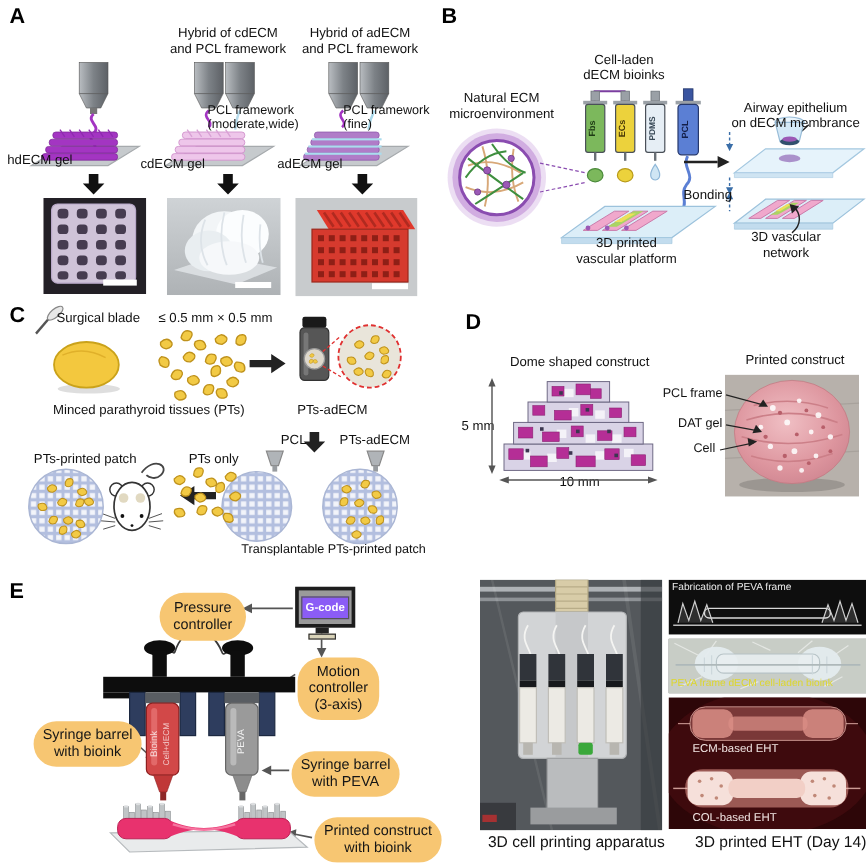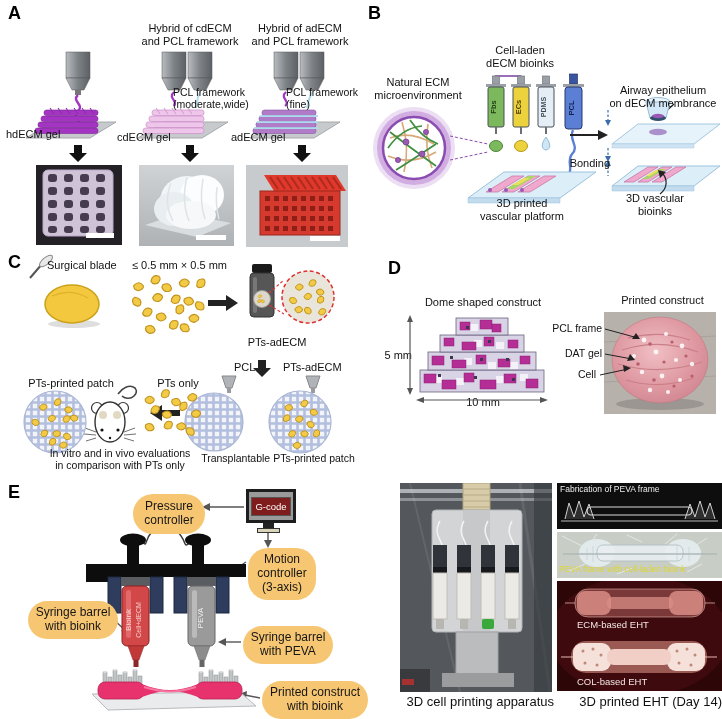--- a/index.html
+++ b/index.html
@@ -11,21 +11,21 @@
   .lright{text-align:right;}
   .small{font-size:10.5px;}
   .tiny{font-size:8.5px;}
   .plabel{position:absolute;font-size:18px;font-weight:bold;color:#000;}
   .obox{position:absolute;background:#f7c672;border-radius:20px;display:flex;align-items:center;justify-content:center;
         text-align:center;font-size:12px;line-height:1.15;white-space:pre-line;color:#161616;padding:2px;}
   .photo{position:absolute;overflow:hidden;}
   .cap{position:absolute;font-size:13px;text-align:right;color:#111;}
   .monitor{position:absolute;left:246px;top:489px;width:44px;height:28px;background:#9a9a9a;border:3px solid #1d1d1d;
            display:flex;align-items:center;justify-content:center;}
-  .gcode{background:#7f1d1d;color:#fff;font-size:9.5px;padding:3px 3px;border:1px solid #555;white-space:nowrap;}
+  .gcode{background:#8b5cf6;color:#fff;font-size:9.5px;padding:3px 3px;border:1px solid #555;white-space:nowrap;font-weight:bold;}
   .mstand{position:absolute;left:263px;top:523px;width:11px;height:5px;background:#222;}
   .mbase{position:absolute;left:257px;top:528px;width:23px;height:5px;background:#d9d3b8;border:1px solid #333;box-sizing:border-box;}
   .ph-lab{position:absolute;text-align:left;line-height:1.1;}
   svg{display:block;}
 </style>
 </head>
 <body>
 
 <div id="fig">
 
@@ -360,21 +360,21 @@
       <polygon points="296,112 304,114 298,120" fill="#222"></polygon>
     </g>
   </svg>
 
   <div class="lbl" style="left:468px;top:197px;width:108px">3D printed
 vascular platform</div>
   <div class="lbl" style="left:604px;top:84px;width:118px">Airway epithelium
 on dECM membrance</div>
   <div class="lbl lright" style="left:566px;top:157px;width:44px">Bonding</div>
   <div class="lbl" style="left:612px;top:192px;width:86px">3D vascular
-bioinks</div>
+network</div>
 
   <div class="plabel" style="left:8px;top:252px">C</div>
 
   <svg class="abs" style="left:0;top:252px" width="362" height="228" viewBox="0 0 362 228">
 
     <g>
       <line x1="30" y1="26" x2="42" y2="12" stroke="#555" stroke-width="2"></line>
       <ellipse cx="46" cy="9" rx="8" ry="3.4" transform="rotate(-40 46 9)" fill="#e8e8e8" stroke="#888"></ellipse>
     </g>
 
@@ -501,27 +501,26 @@
         <use href="#tp" transform="translate(40,180) rotate(-15) scale(1.1)"></use>
       <use href="#tp" transform="translate(54,178) rotate(20) scale(1.1)"></use>
         <use href="#tp" transform="translate(66,180) rotate(45) scale(1.1)"></use>
       <use href="#tp" transform="translate(48,190) rotate(-35) scale(1.1)"></use>
         <use href="#tp" transform="translate(60,190) rotate(10) scale(1.1)"></use>
     </g>
   </svg>
 
   <div class="lbl lleft" style="left:47px;top:259px;width:92px">Surgical blade</div>
   <div class="lbl lleft" style="left:132px;top:259px;width:122px">≤ 0.5 mm × 0.5 mm</div>
+  <div class="lbl" style="left:28px;top:336px;width:192px">Minced parathyroid tissues (PTs)</div>
   <div class="lbl" style="left:240px;top:336px;width:74px">PTs-adECM</div>
   <div class="lbl lleft" style="left:234px;top:361px;width:28px">PCL</div>
   <div class="lbl lleft" style="left:283px;top:361px;width:70px">PTs-adECM</div>
   <div class="lbl" style="left:18px;top:377px;width:106px">PTs-printed patch</div>
   <div class="lbl" style="left:152px;top:377px;width:52px">PTs only</div>
-  <div class="lbl small" style="left:28px;top:447px;width:184px">In vitro and in vivo evaluations
-in comparison with PTs only</div>
   <div class="lbl small" style="left:194px;top:452px;width:168px">Transplantable PTs-printed patch</div>
 
   <div class="plabel" style="left:388px;top:258px">D</div>
   <div class="lbl" style="left:408px;top:296px;width:150px">Dome shaped construct</div>
   <div class="lbl" style="left:610px;top:294px;width:105px">Printed construct</div>
   <div class="lbl lright" style="left:378px;top:349px;width:34px">5 mm</div>
   <div class="lbl" style="left:455px;top:396px;width:56px">10 mm</div>
   <div class="lbl lright small" style="left:544px;top:322px;width:58px">PCL frame</div>
   <div class="lbl lright small" style="left:556px;top:347px;width:46px">DAT gel</div>
   <div class="lbl lright small" style="left:562px;top:368px;width:34px">Cell</div>
@@ -825,21 +824,21 @@
       <rect x="40" y="13" width="86" height="16" rx="6" fill="#e9eff1" opacity="0.9" stroke="#b4c0c4"></rect>
       <g stroke="#cdd8dc" stroke-width="1">
           <line x1="30" y1="16" x2="30" y2="28"></line>
           <line x1="36" y1="14" x2="36" y2="30"></line>
           <line x1="120" y1="14" x2="120" y2="30"></line>
           <line x1="132" y1="15" x2="132" y2="29"></line>
         </g>
       <line x1="6" y1="22" x2="160" y2="22" stroke="#aeb8ba" stroke-width="1.4"></line>
     </svg>
   </div>
-  <div class="ph-lab tiny" style="left:559px;top:565px;width:161px;color:#ddd62e">PEVA frame with cell-laden bioink</div>
+  <div class="ph-lab tiny" style="left:559px;top:565px;width:161px;color:#ddd62e">PEVA frame dECM cell-laden bioink</div>
 
   <div class="photo" style="left:557px;top:581px;width:165px;height:110px">
     <svg width="165" height="110">
       <rect width="165" height="110" fill="#2d0608"></rect>
       <ellipse cx="82" cy="55" rx="90" ry="60" fill="#4a0d10" opacity="0.6"></ellipse>
       <g>
         <rect x="18" y="8" width="130" height="28" rx="13" fill="#c4716c" opacity="0.45"></rect>
         <rect x="20" y="10" width="34" height="24" rx="8" fill="#d98e86" opacity="0.85"></rect>
         <rect x="112" y="10" width="34" height="24" rx="8" fill="#d98e86" opacity="0.85"></rect>
         <rect x="50" y="16" width="66" height="12" rx="5" fill="#d98e86" opacity="0.75"></rect>

